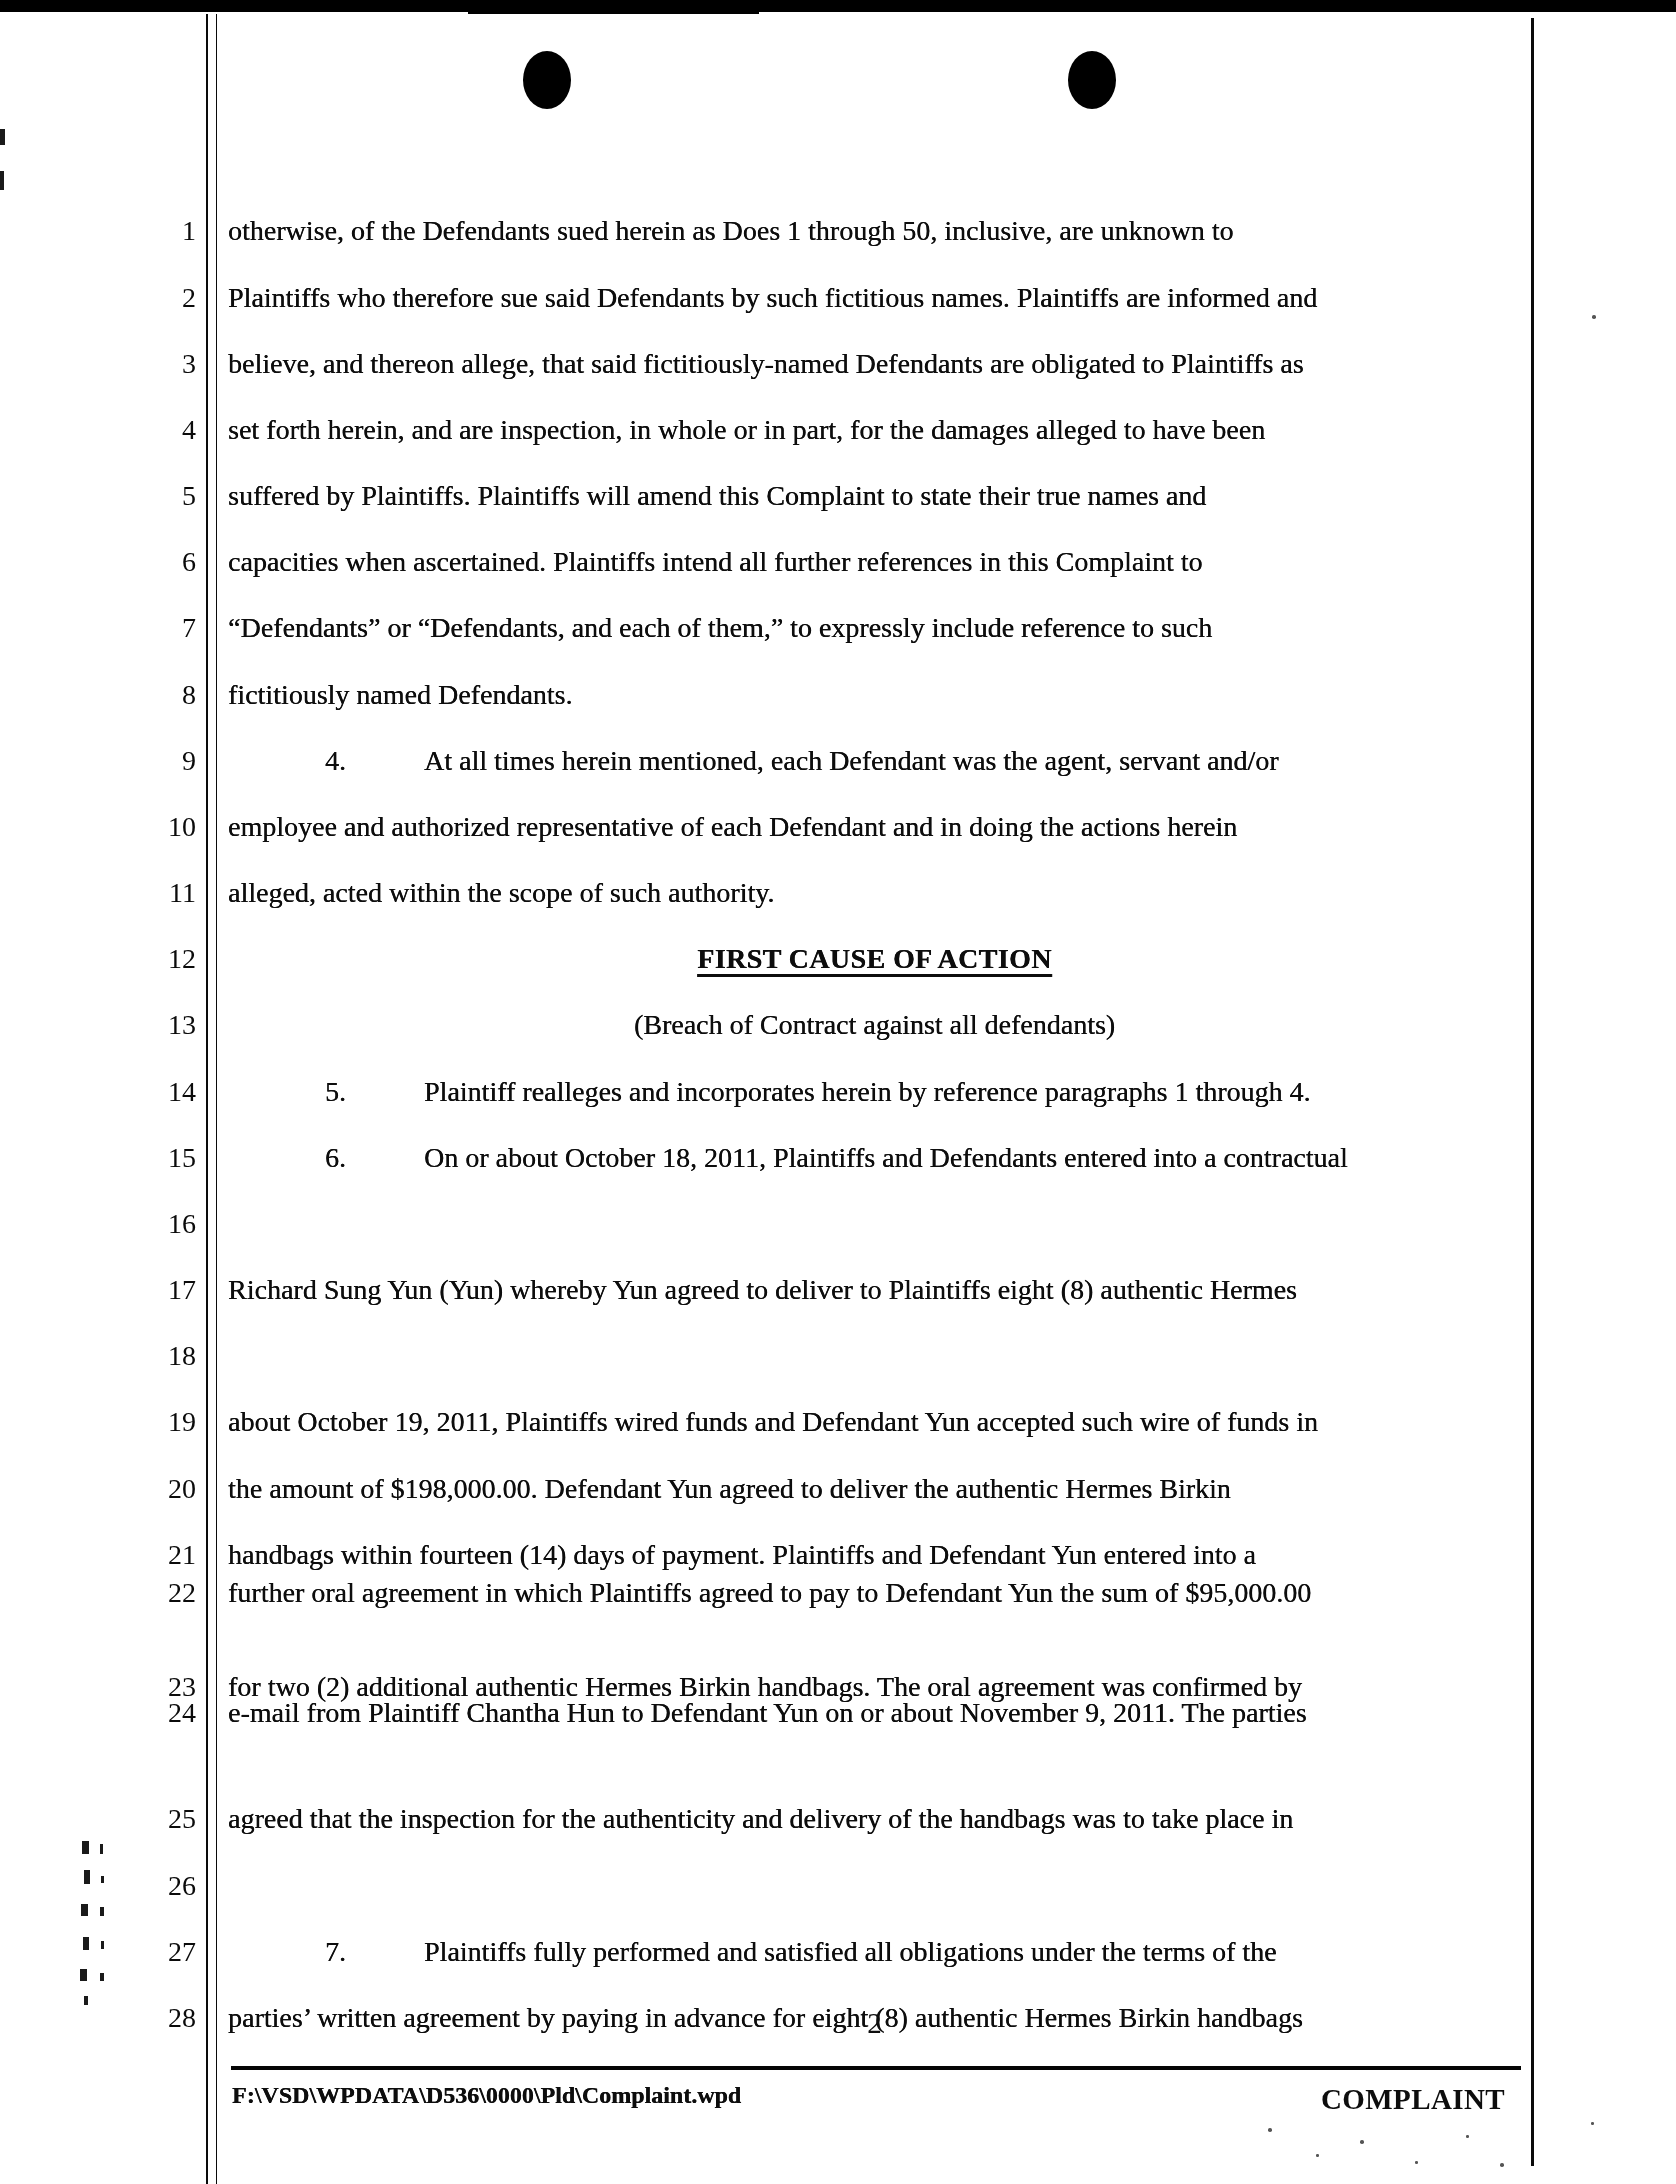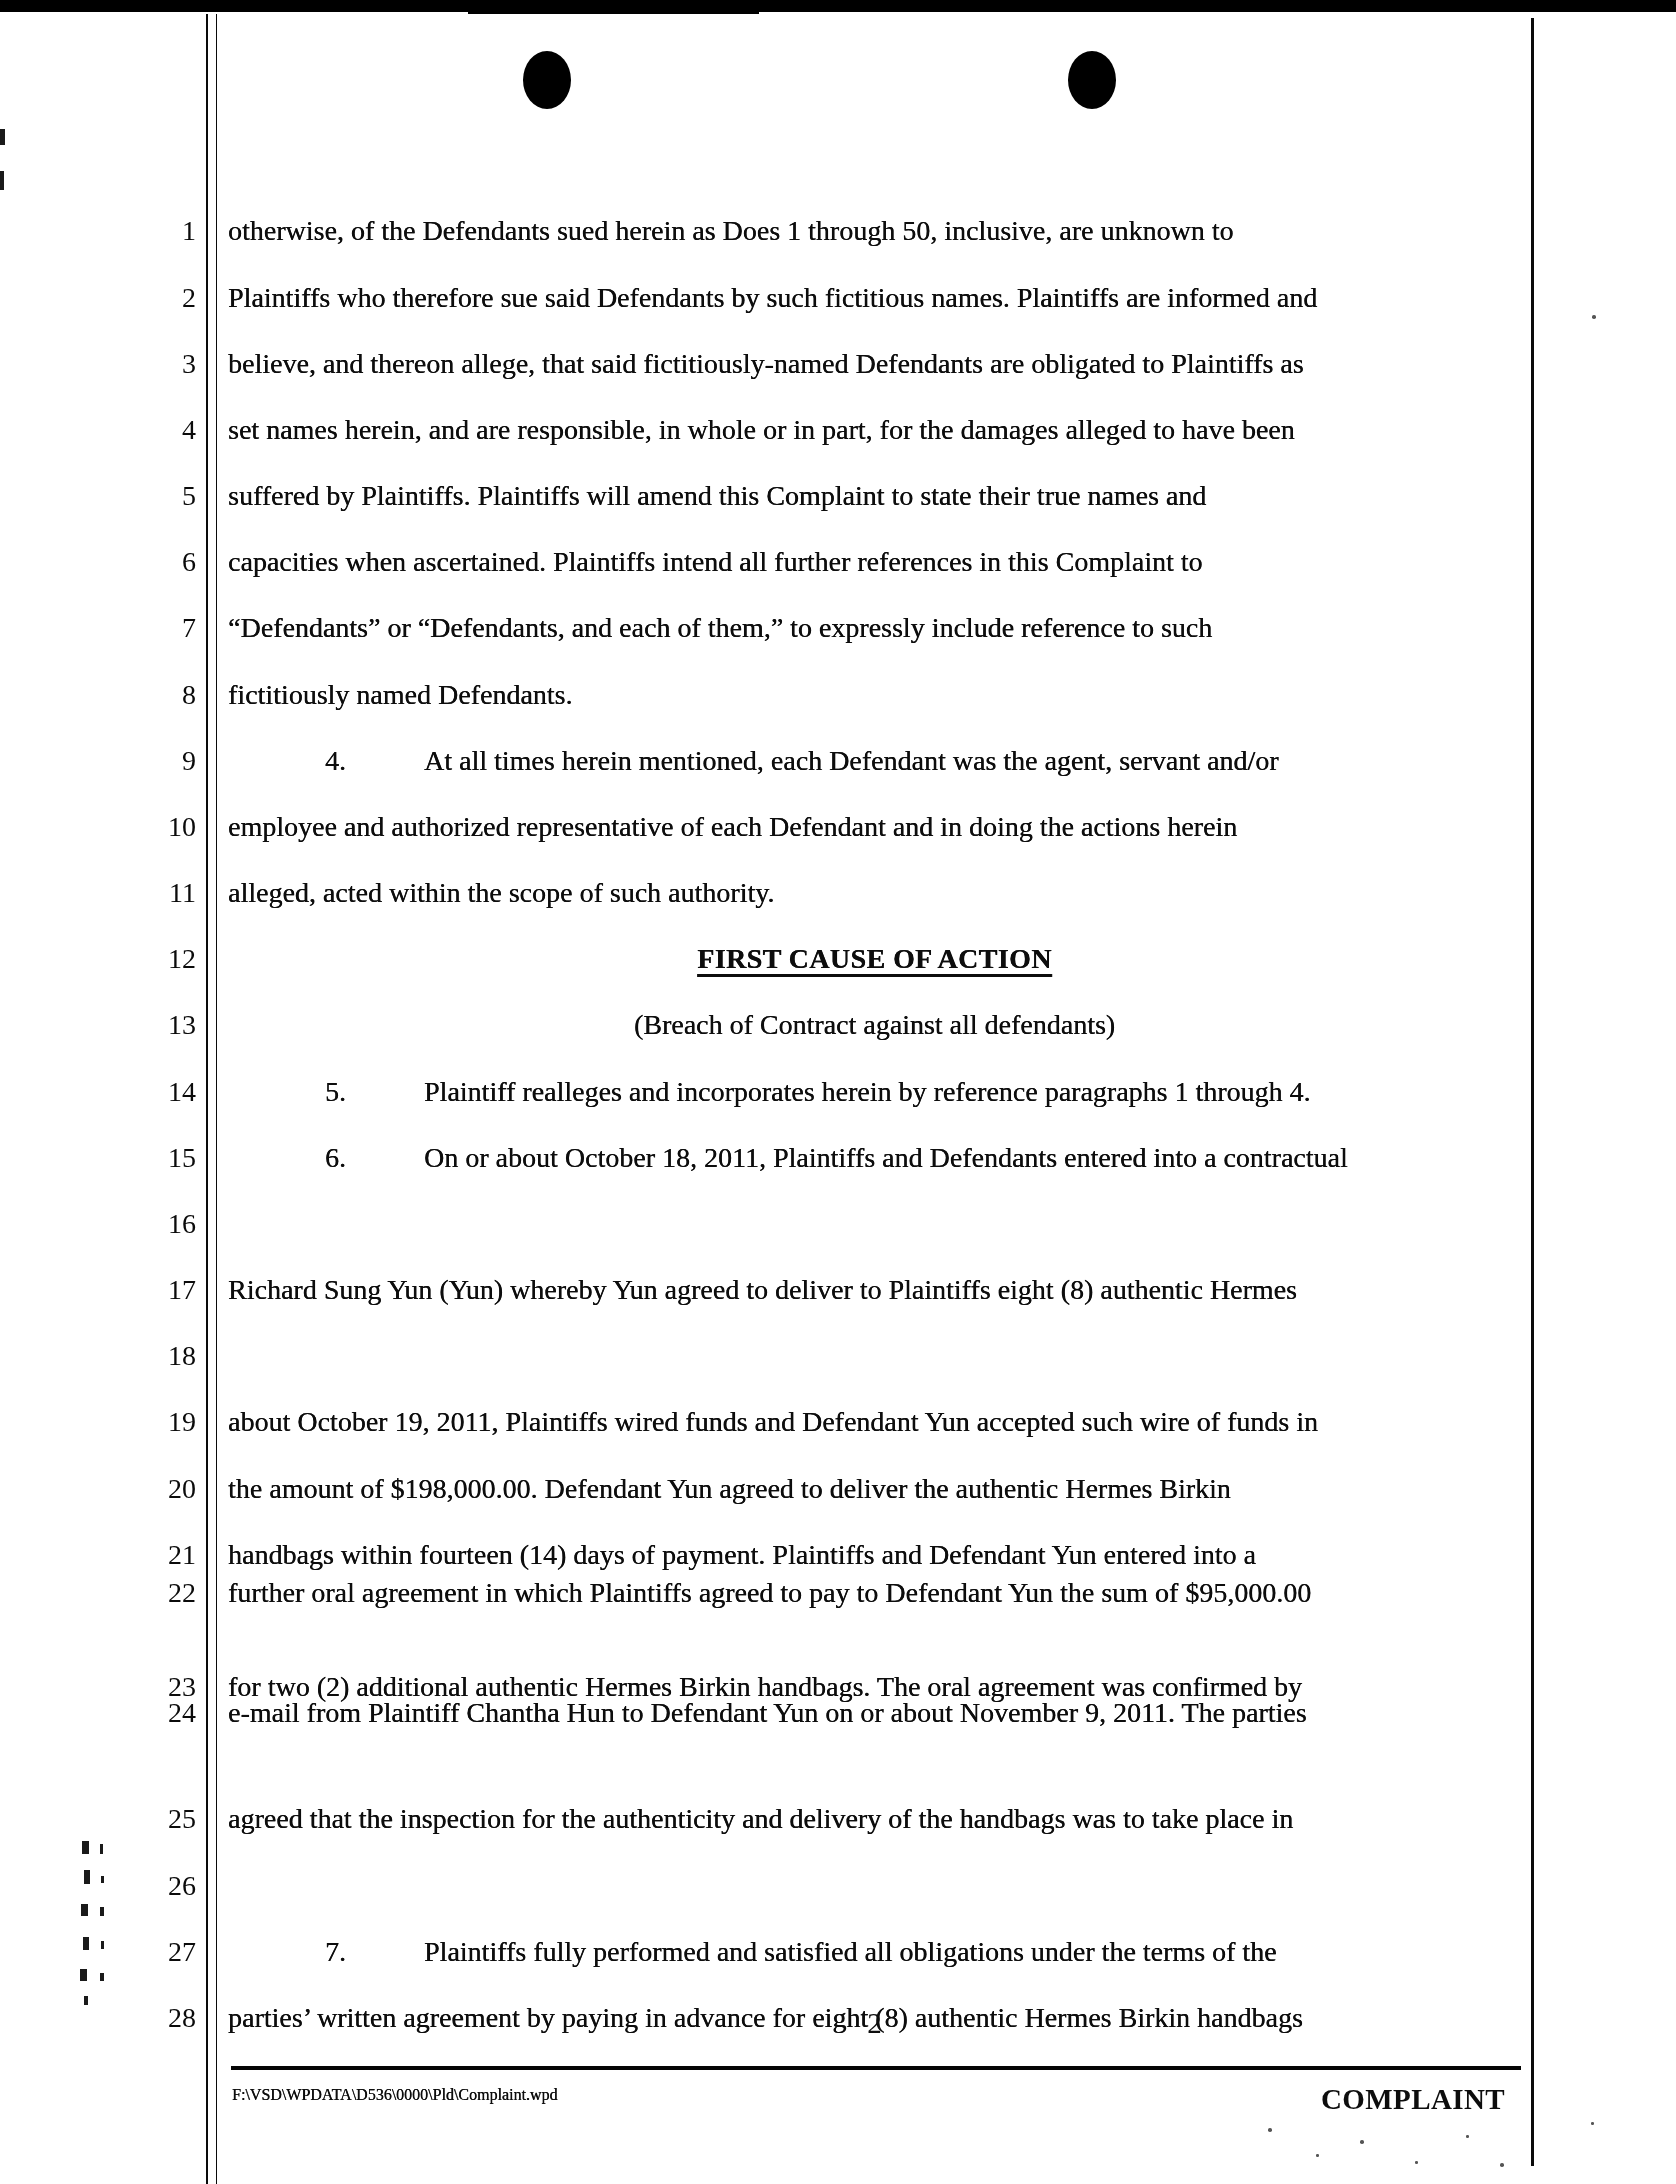--- a/index.html
+++ b/index.html
@@ -56,22 +56,23 @@
   }
   
   .page-number{
     position:absolute;left:228px;top:2001px;width:1293px;height:44px;
     text-align:center;font-size:29px;line-height:44px;
   }
   .footer-rule{
     position:absolute;left:231px;top:2066px;width:1290px;height:3.5px;background:#050505;
   }
   .footer-path{
-    position:absolute;left:232px;top:2078px;font-size:16px;line-height:34px;
+    position:absolute;left:232px;top:2078px;font-size:24px;line-height:34px;
     text-shadow:0.3px 0 0 currentColor;
+    font-weight:bold;
   }
   .footer-title{
     position:absolute;right:171px;top:2080px;font-size:29px;line-height:39px;font-weight:700;
     letter-spacing:0.4px;
   }
   
   .noise{position:absolute;background:#1a1a1a;}
   .speck{position:absolute;background:#555;border-radius:50%;}
 </style>
 </head>
@@ -96,21 +97,21 @@
       <div class="line-row body" style="top: 265px;">
         <span class="line-num">2</span>
         <span class="line-text">Plaintiffs who therefore sue said Defendants by such fictitious names.  Plaintiffs are informed and</span>
       </div>
       <div class="line-row body" style="top: 331px;">
         <span class="line-num">3</span>
         <span class="line-text">believe, and thereon allege, that said fictitiously-named Defendants are obligated to Plaintiffs as</span>
       </div>
       <div class="line-row body" style="top: 397px;">
         <span class="line-num">4</span>
-        <span class="line-text">set names herein, and are responsible, in whole or in part, for the damages alleged to have been</span>
+        <span class="line-text">set forth herein, and are inspection, in whole or in part, for the damages alleged to have been</span>
       </div>
       <div class="line-row body" style="top: 463px;">
         <span class="line-num">5</span>
         <span class="line-text">suffered by Plaintiffs.  Plaintiffs will amend this Complaint to state their true names and</span>
       </div>
       <div class="line-row body" style="top: 529px;">
         <span class="line-num">6</span>
         <span class="line-text">capacities when ascertained.  Plaintiffs intend all further references in this Complaint to</span>
       </div>
       <div class="line-row body" style="top: 595px;">

